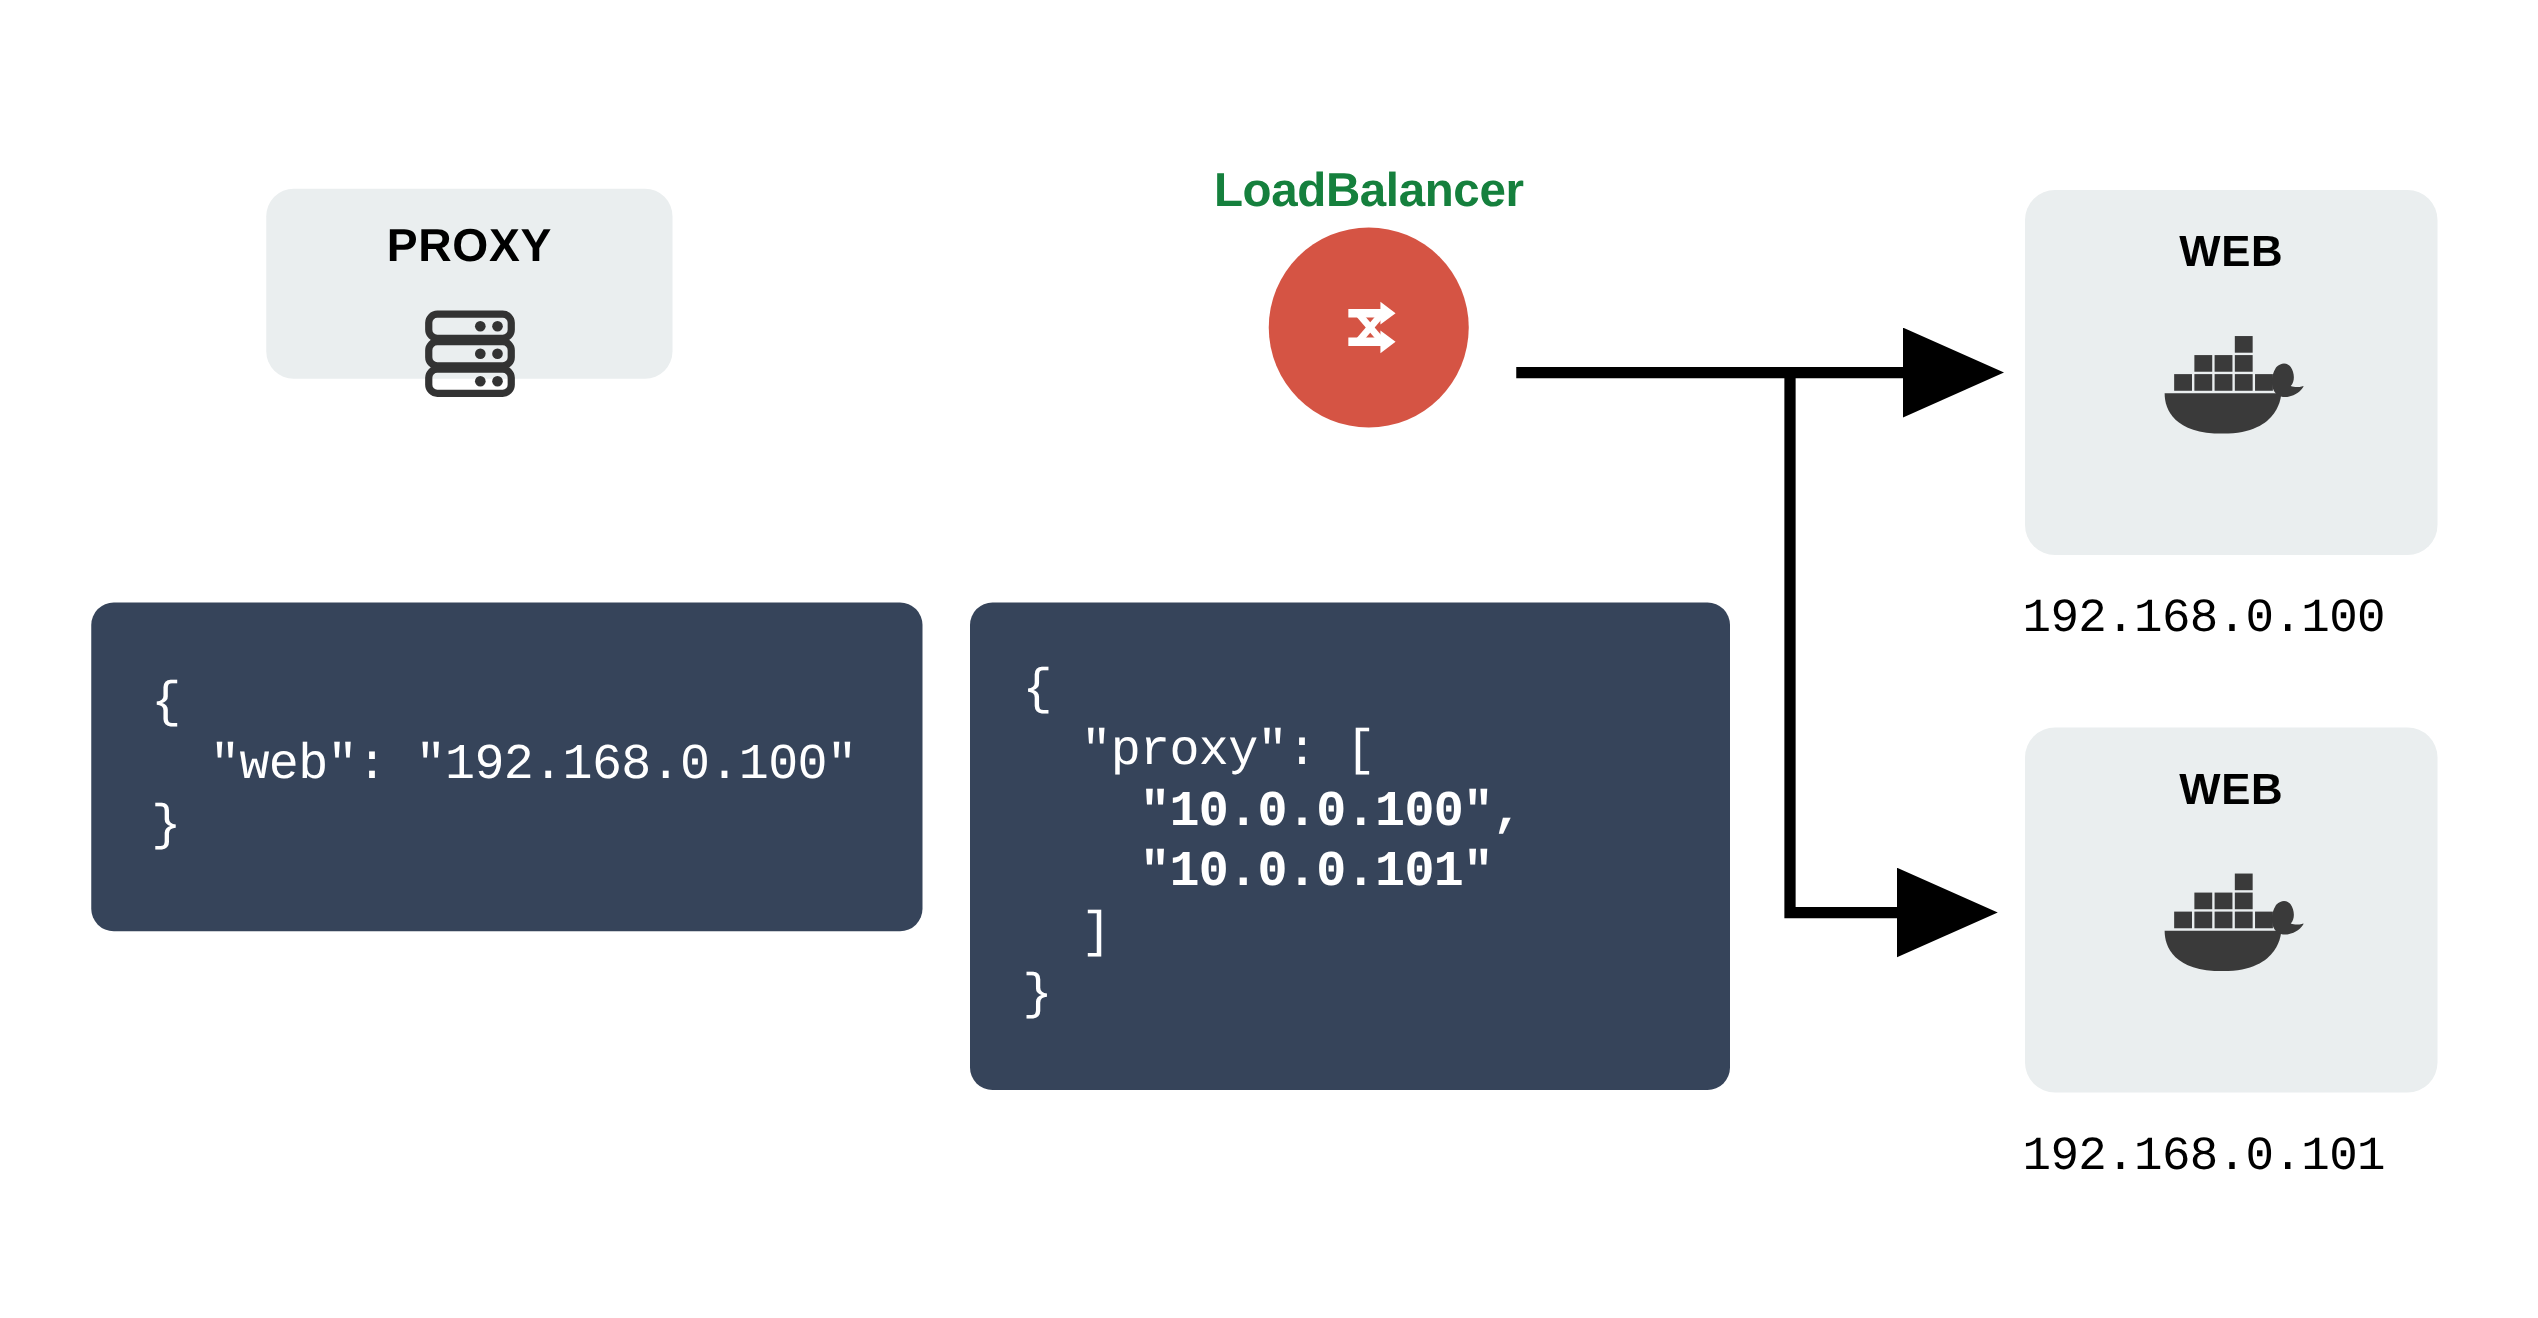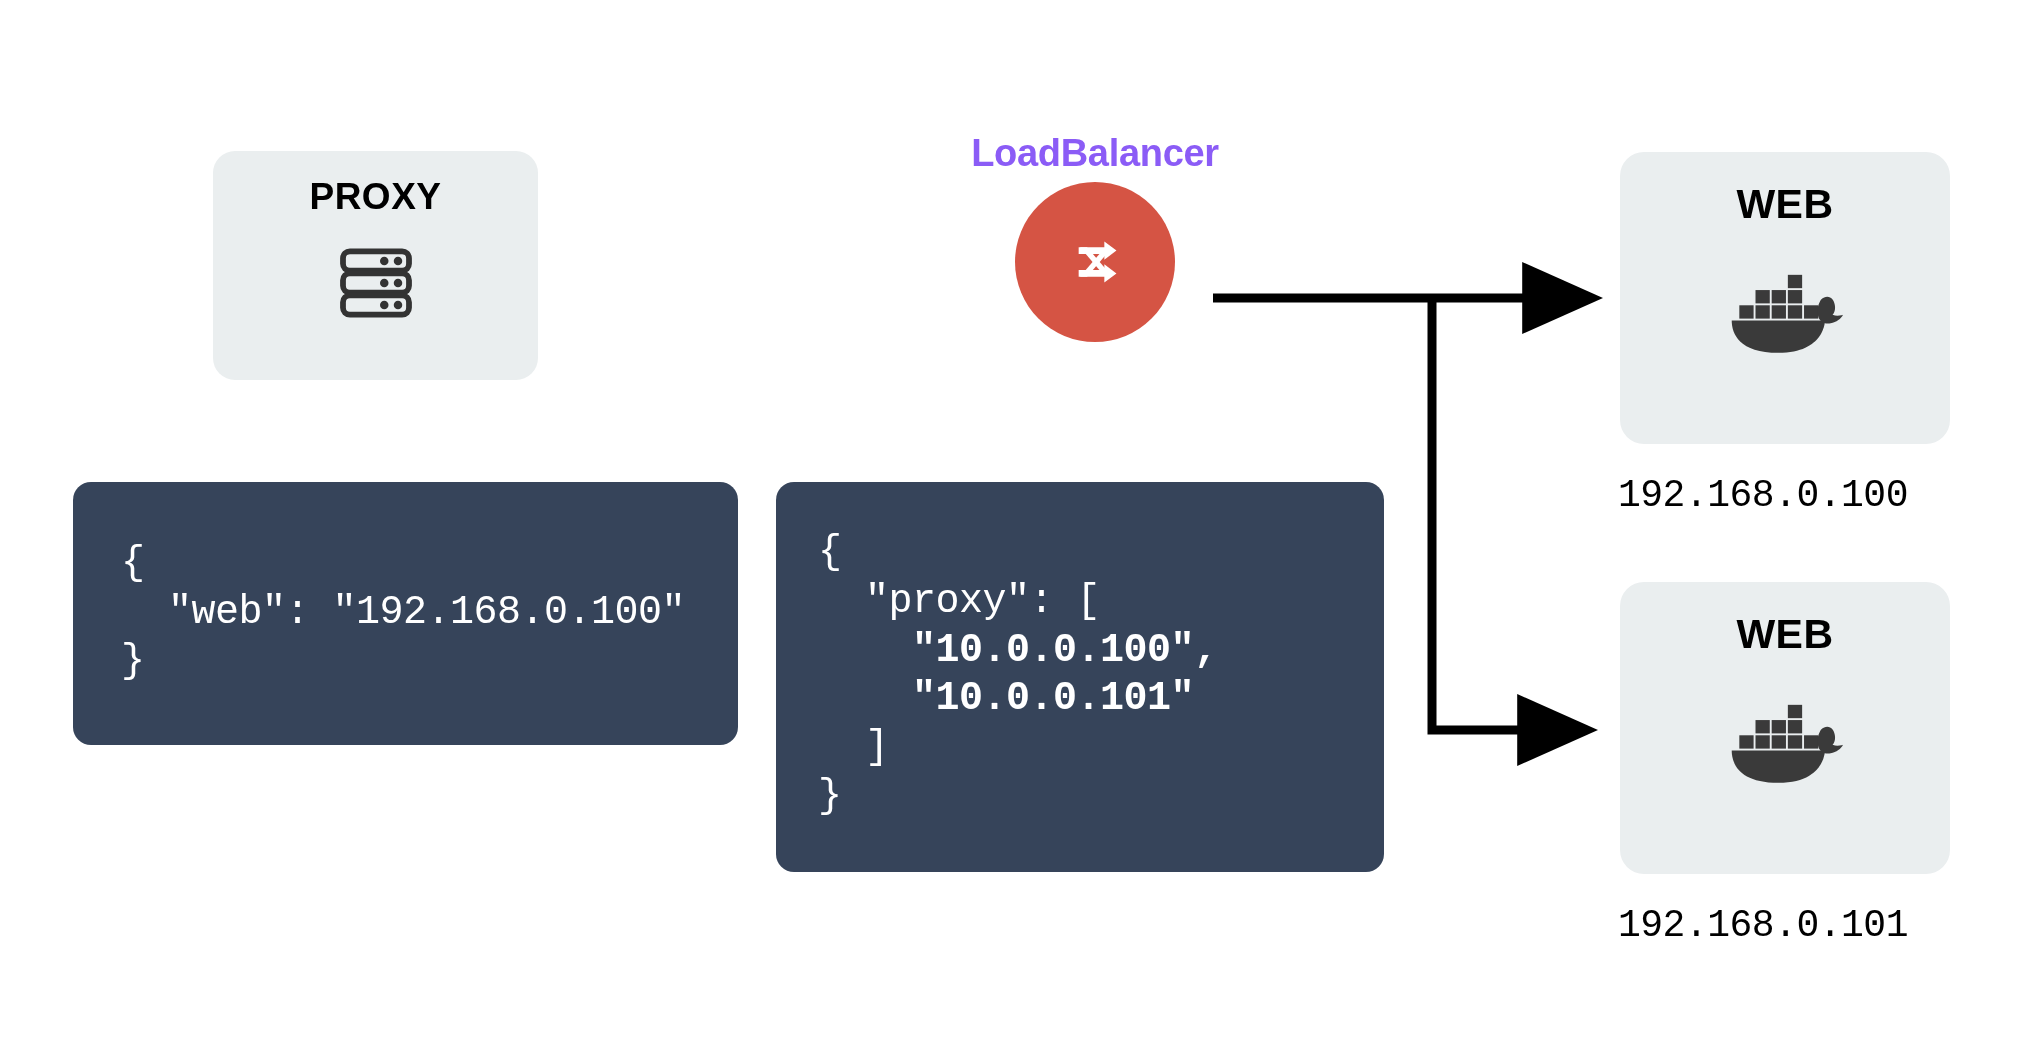--- a/index.html
+++ b/index.html
@@ -42,42 +42,42 @@
     display: flex;
     align-items: center;
     justify-content: center;
   }
 
   
   #proxy-card {
     left: 213px;
     top: 151px;
     width: 325px;
-    height: 229px;
+    height: 152px;
     border-radius: 22px;
   }
   #proxy-card .node-title {
     font-size: 37px;
     margin-top: 27px;
     line-height: 1;
   }
   #proxy-card .node-icon-wrap {
     margin-top: 24px;
   }
 
   
   .web-card {
     width: 330px;
     height: 292px;
     border-radius: 24px;
   }
   #web-card-1 { left: 1620px; top: 152px; }
   #web-card-2 { left: 1620px; top: 582px; }
   .web-card .node-title {
-    font-size: 41px;
+    font-size: 35px;
     margin-top: 32px;
     line-height: 1;
   }
   .web-card .node-icon-wrap {
     margin-top: 40px;
   }
 
   
   .ip-label {
     position: absolute;
@@ -101,21 +101,21 @@
   }
   #lb-title {
     position: absolute;
     left: 0;
     top: 0;
     width: 330px;
     text-align: center;
     font-family: "Liberation Sans", sans-serif;
     font-weight: bold;
     font-size: 38px;
-    color: #8b5cf6;
+    color: #15803d;
     letter-spacing: -0.3px;
     white-space: nowrap;
   }
   #lb-circle {
     position: absolute;
     left: 85px;
     top: 50px;
     width: 160px;
     height: 160px;
     border-radius: 50%;

